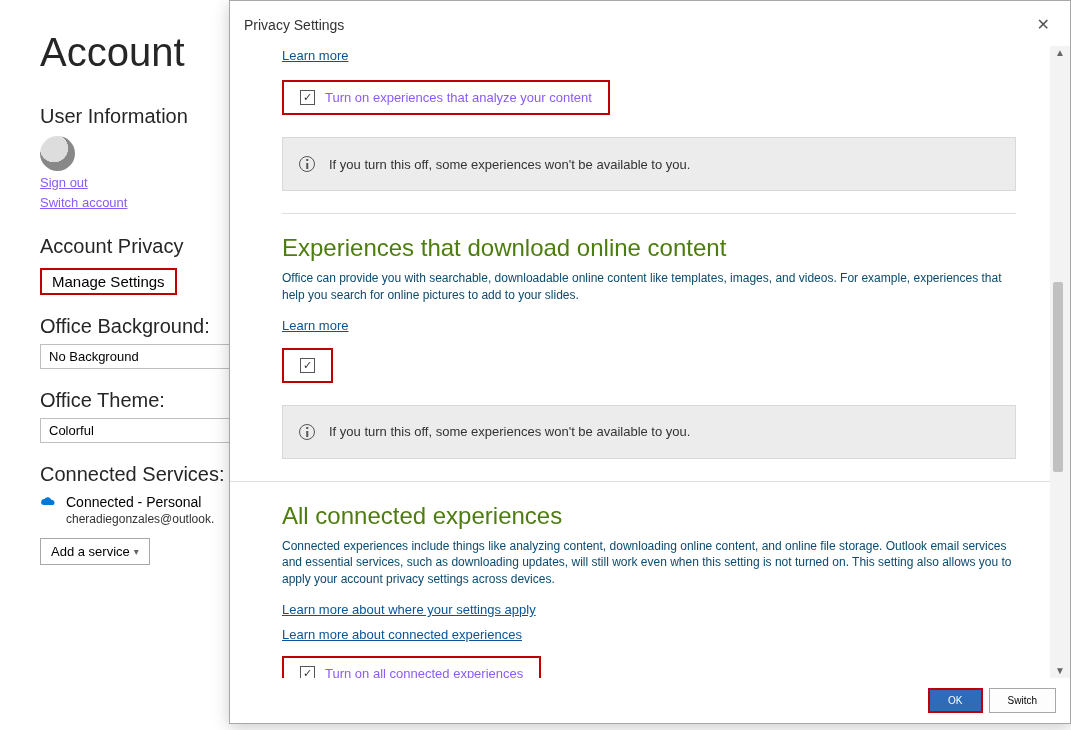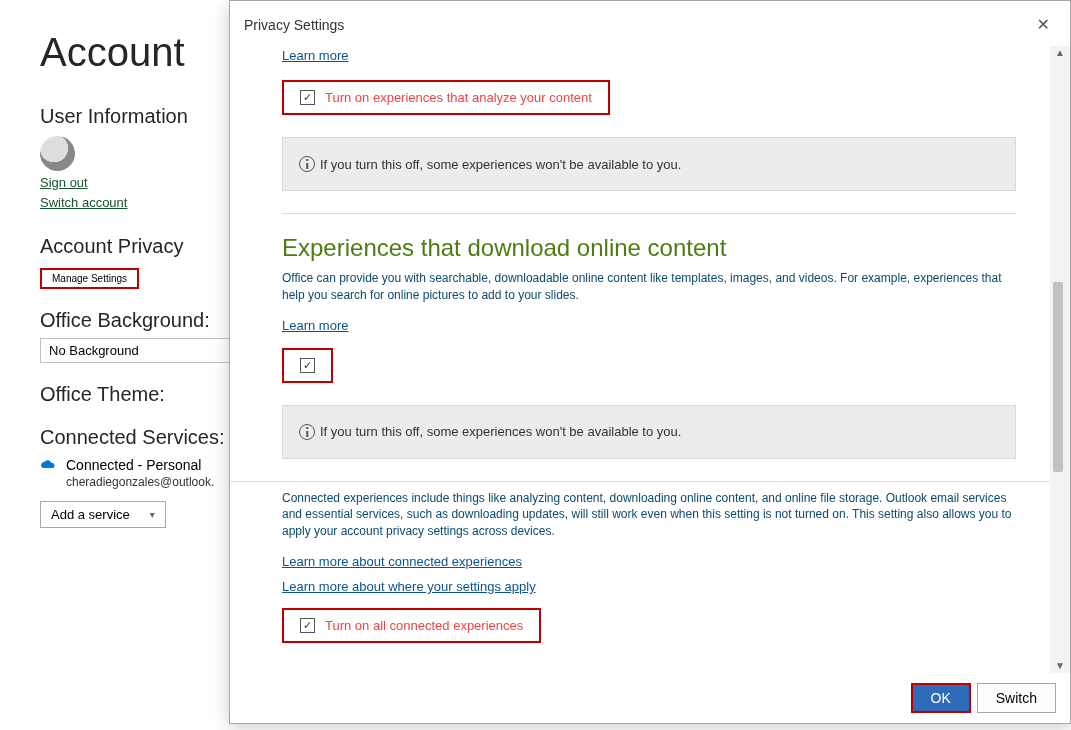--- a/index.html
+++ b/index.html
@@ -7,73 +7,73 @@
 
     
     .account-page { position: absolute; top: 0; left: 0; right: 0; bottom: 0; padding: 30px 40px; }
     .account-page h1 { font-size: 40px; font-weight: 300; color: #262626; margin-bottom: 30px; }
     .section-label { font-size: 20px; font-weight: 400; color: #262626; margin-top: 18px; margin-bottom: 6px; }
 
     .user-row { display: flex; align-items: center; gap: 12px; margin-top: 8px; }
     .avatar { width: 35px; height: 35px; border-radius: 50%; background: radial-gradient(circle at 40% 35%, #ddd 45%, #888 46%); flex-shrink: 0; }
     .user-text { background: #fff; width: 120px; height: 30px; }
 
-    .link { color: #14532d; text-decoration: underline; font-size: 13px; cursor: pointer; display: inline-block; margin-top: 4px; }
+    .link { color: #8b5cf6; text-decoration: underline; font-size: 13px; cursor: pointer; display: inline-block; margin-top: 4px; }
 
-    .mg-btn { border: 2px solid #c00000; background: #fff; padding: 3px 10px; font-size: 10px; display: inline-block; margin-top: 4px; cursor: pointer; }
+    .mg-btn { border: 2px solid #c00000; background: #fff; padding: 3px 10px; font-size: 15px; display: inline-block; margin-top: 4px; cursor: pointer; }
 
     .dropdown { border: 1px solid #bfbfbf; background: #fff; padding: 4px 8px; font-size: 13px; width: 207px; display: flex; justify-content: space-between; align-items: center; cursor: pointer; }
     .chev { font-size: 10px; color: #666; }
 
     .connected-item { display: flex; align-items: center; gap: 8px; margin-top: 8px; }
     .onedrive-ico { width: 18px; height: 12px; }
     .conn-email { font-size: 12px; color: #333; margin-left: 26px; margin-top: 2px; }
     .svc-label { font-size: 14px; }
 
-    .add-svc { border: 1px solid #a7a7a7; background: #fff; padding: 5px 10px; font-size: 13px; margin-top: 12px; cursor: pointer; display: inline-flex; align-items: center; gap: 20px; }
+    .add-svc { border: 1px solid #a7a7a7; background: #fff; padding: 5px 10px; font-size: 13px; margin-top: 12px; cursor: pointer; display: inline-flex; align-items: center; gap: 4px; }
 
     
     .modal { position: absolute; top: 0; left: 229px; width: 842px; height: 724px; background: #fff; border: 1px solid #a7a7a7; box-shadow: 0 4px 16px rgba(0,0,0,0.2); display: flex; flex-direction: column; }
     .modal-head { display: flex; justify-content: space-between; align-items: center; padding: 12px 14px 10px 14px; }
     .modal-title { font-size: 14px; color: #333; }
     .close-x { font-size: 16px; color: #555; cursor: pointer; padding: 2px 6px; font-family: Arial, sans-serif; }
 
     .modal-body { flex: 1; position: relative; overflow: hidden; }
     .scroll-area { position: absolute; top: 0; left: 0; right: 20px; bottom: 0; overflow: hidden; padding: 0 34px 8px 52px; }
     .scrollbar-track { position: absolute; top: 0; right: 0; width: 20px; bottom: 0; background: #f3f3f3; }
     .scrollbar-track .arrow { position: absolute; left: 0; width: 20px; height: 14px; font-size: 10px; color: #666; text-align: center; line-height: 14px; cursor: pointer; }
     .scrollbar-track .arrow.up { top: 0; }
     .scrollbar-track .arrow.dn { bottom: 0; }
     .scrollbar-thumb { position: absolute; left: 3px; width: 10px; top: 236px; height: 190px; background: #c1c1c1; border-radius: 2px; }
 
     .lm-top { color: #0b5394; text-decoration: underline; font-size: 13px; cursor: pointer; }
 
     .cb-row { display: inline-flex; align-items: center; gap: 10px; border: 2px solid #c00000; padding: 8px 16px; margin-top: 16px; cursor: pointer; }
     .cb-row.tight { margin-top: 14px; }
     .cb { width: 15px; height: 15px; border: 1px solid #555; display: flex; align-items: center; justify-content: center; font-size: 11px; color: #333; background: #fff; }
-    .cb-label { font-size: 13px; color: #ef4444; }
+    .cb-label { font-size: 13px; color: #8b5cf6; }
 
-    .info-box { background: #ececec; border: 1px solid #d9d9d9; margin-top: 22px; padding: 18px 16px; display: flex; align-items: center; gap: 5px; font-size: 13px; color: #333; }
+    .info-box { background: #ececec; border: 1px solid #d9d9d9; margin-top: 22px; padding: 18px 16px; display: flex; align-items: center; gap: 14px; font-size: 13px; color: #333; }
     .info-ico { width: 16px; height: 16px; border: 1.3px solid #555; border-radius: 50%; flex-shrink: 0; position: relative; }
     .info-ico::before { content: ""; position: absolute; top: 2px; left: 50%; transform: translateX(-50%); width: 1.5px; height: 2px; background: #555; }
     .info-ico::after { content: ""; position: absolute; top: 6px; left: 50%; transform: translateX(-50%); width: 1.5px; height: 6px; background: #555; }
 
     .divider { border-top: 1px solid #dedede; margin-top: 22px; }
 
     .sect-title { color: #4d7c0f; font-size: 24px; font-weight: 300; margin-top: 20px; }
     .sect-desc { font-size: 12px; color: #0c4a6e; margin-top: 8px; line-height: 1.4; }
     .sect-lm { color: #0b5394; text-decoration: underline; font-size: 13px; cursor: pointer; display: inline-block; margin-top: 14px; }
 
     .thin-div { border-top: 1px solid #dedede; margin: 22px -34px 0 -52px; }
 
     .ls-stack { margin-top: 14px; }
     .ls-stack .sect-lm { display: block; margin-top: 10px; }
 
     .modal-foot { padding: 10px 14px; display: flex; justify-content: flex-end; gap: 6px; border-top: 0; }
-    .btn { padding: 5px 18px; font-size: 14px; border: 1px solid #a7a7a7; background: #fdfdfd; cursor: pointer; }
+    .btn { padding: 5px 18px; font-size: 10px; border: 1px solid #a7a7a7; background: #fdfdfd; cursor: pointer; }
     .btn.primary { background: #2e6bb8; color: #fff; border: 2px solid #c00000; }
 
   </style>
 </head>
 <body>
 
 <div class="account-page">
   <h1>Account</h1>
 
   <div class="section-label">User Information</div>
@@ -87,20 +87,24 @@
   <div class="section-label" style="margin-top:24px;">Account Privacy</div>
   <div class="mg-btn">Manage Settings</div>
 
   <div class="section-label" style="margin-top:20px;">Office Background:</div>
   <div class="dropdown">
     <span>No Background</span>
     <span class="chev"></span>
   </div>
 
   <div class="section-label" style="margin-top:20px;">Office Theme:</div>
+  <div class="dropdown">
+    <span>Colorful</span>
+    <span class="chev"></span>
+  </div>
 
   <div class="section-label" style="margin-top:20px;">Connected Services:</div>
   <div class="connected-item">
     <svg class="onedrive-ico" viewBox="0 0 24 16">
         <path fill="#0078d4" d="M6 4a5 5 0 019 1 4 4 0 013 7H5a4 4 0 011-8z"></path>
       </svg>
     <span class="svc-label">Connected - Personal</span>
   </div>
   <div class="conn-email">cheradiegonzales@outlook.</div>
 
@@ -141,25 +145,26 @@
         <span class="cb">✓</span>
       </div></div>
 
       <div class="info-box">
         <span class="info-ico"></span>
         <span>If you turn this off, some experiences won't be available to you.</span>
       </div>
 
       <div class="thin-div"></div>
 
+      <div class="sect-title">All connected experiences</div>
       <div class="sect-desc">Connected experiences include things like analyzing content, downloading online content, and online file storage. Outlook email services and essential services, such as downloading updates, will still work even when this setting is not turned on. This setting also allows you to apply your account privacy settings across devices.</div>
 
       <div class="ls-stack">
+        <a class="sect-lm">Learn more about where your settings apply</a>
         <a class="sect-lm">Learn more about connected experiences</a>
-        <a class="sect-lm">Learn more about where your settings apply</a>
       </div>
 
       <div><div class="cb-row tight">
         <span class="cb">✓</span>
         <span class="cb-label">Turn on all connected experiences</span>
       </div></div>
 
     </div>
 
     <div class="scrollbar-track">

